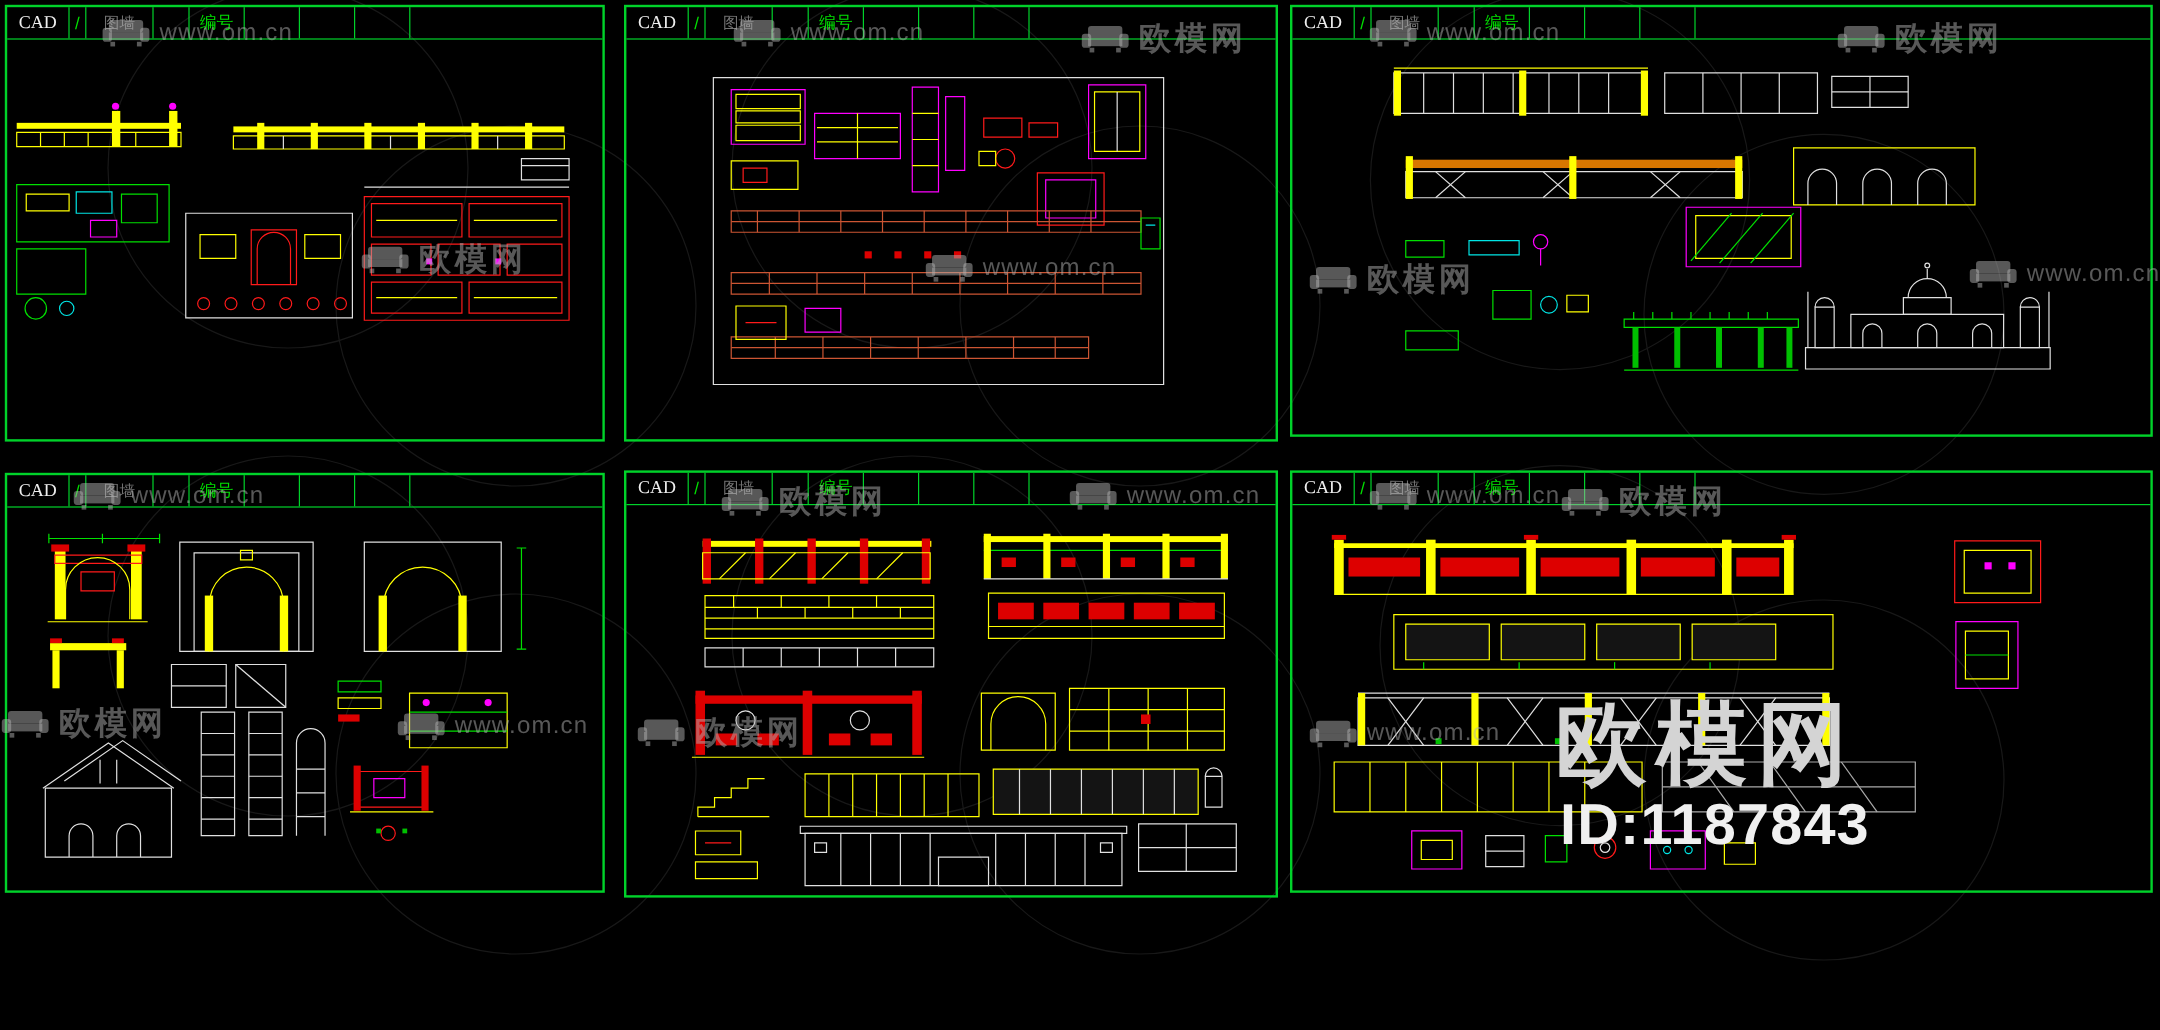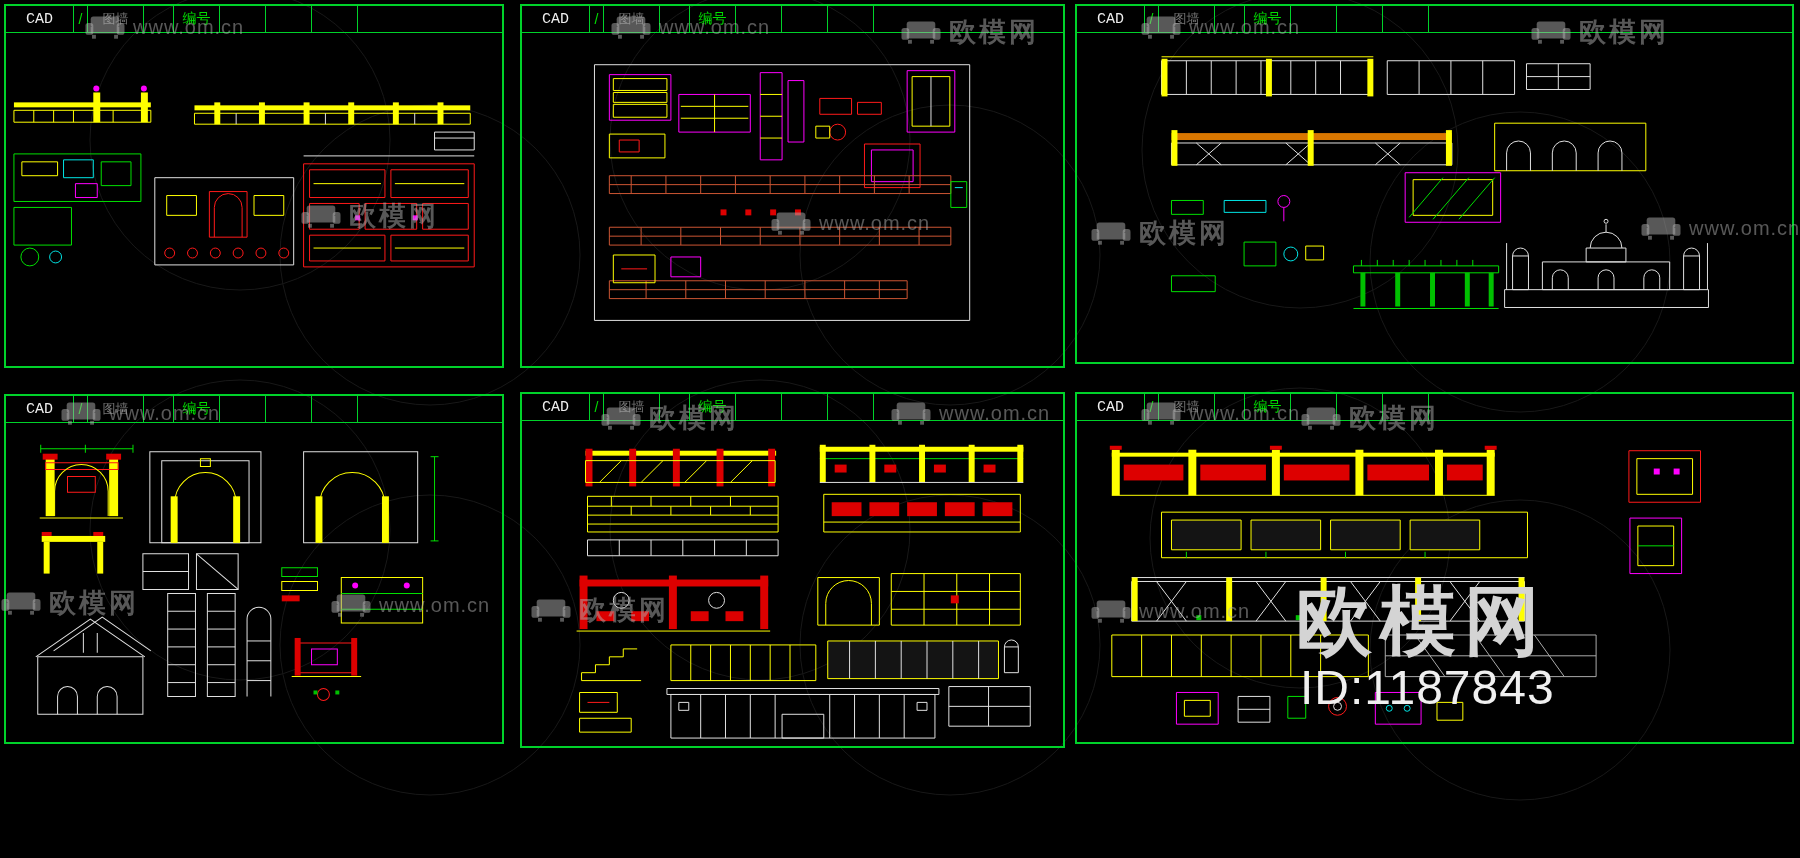--- a/index.html
+++ b/index.html
@@ -5,21 +5,21 @@
   html,body{margin:0;padding:0;background:#000;}
   body{width:1800px;height:858px;position:relative;overflow:hidden;font-family:"Liberation Sans",sans-serif;}
 
   
   .circles{position:absolute;left:0;top:0;width:1800px;height:858px;pointer-events:none;}
 
   
   .panel{position:absolute;border:2px solid #00d22a;background:transparent;box-sizing:border-box;}
   .tstrip{position:absolute;left:0;top:0;right:0;height:26px;border-bottom:1px solid #00d22a;display:flex;align-items:stretch;}
   .tcell{border-right:1px solid #00d22a;display:flex;align-items:center;justify-content:center;box-sizing:border-box;}
-  .cad-cell{width:68px;color:#eeeeee;font-family:Liberation Mono, monospace;font-size:15px;}
+  .cad-cell{width:52px;color:#eeeeee;font-family:Liberation Serif, serif;font-size:15px;}
   .slash-cell{width:14px;color:#00e000;font-size:14px;}
   .name-cell{width:56px;color:#737373;font-size:13px;}
   .gap-cell{width:30px;}
   .no-cell{width:46px;color:#00e000;font-size:14px;}
   .empty-cell{width:46px;}
   .art{position:absolute;left:0;top:27px;right:0;bottom:0;}
   .art svg{width:100%;height:100%;display:block;}
 
   
   svg *{stroke-width:1;vector-effect:non-scaling-stroke;}
@@ -34,21 +34,21 @@
   .ss{stroke:#aaaaaa;fill:none}
 
   
   .wm{position:absolute;color:rgba(175,175,175,0.5);display:flex;align-items:center;gap:7px;pointer-events:none;white-space:nowrap;}
   .wm-sofa{width:42px;height:26px;flex:none;}
   .wm-brand{font-size:27px;font-weight:bold;letter-spacing:3px;}
   .wm-url{font-size:20px;letter-spacing:1px;}
 
   
   .big-brand{position:absolute;left:1296px;top:583px;font-size:76px;font-weight:bold;color:#d4d4d4;letter-spacing:8px;line-height:1.0;}
-  .big-id{position:absolute;left:1300px;top:660px;font-size:48px;font-weight:normal;color:#f0f0f0;letter-spacing:1px;}
+  .big-id{position:absolute;left:1300px;top:660px;font-size:48px;font-weight:bold;color:#f0f0f0;letter-spacing:1px;}
 </style>
 </head>
 <body>
 
 <svg class="circles" viewBox="0 0 1800 858">
   <g stroke="#4a4a4a" fill="none" opacity="0.33" stroke-width="2">
     <circle cx="240" cy="140" r="150"></circle>
       <circle cx="430" cy="255" r="150"></circle>
     <circle cx="760" cy="140" r="150"></circle>
       <circle cx="950" cy="255" r="150"></circle>

